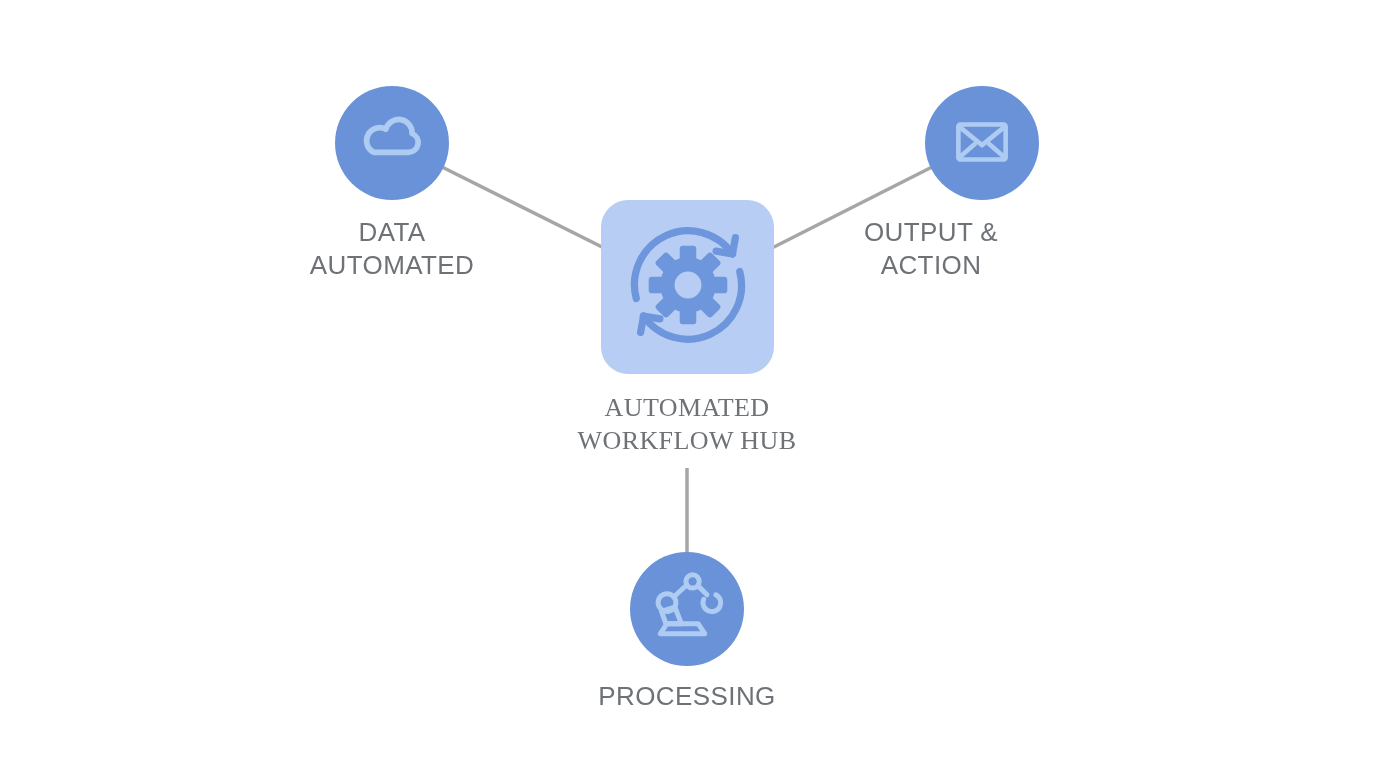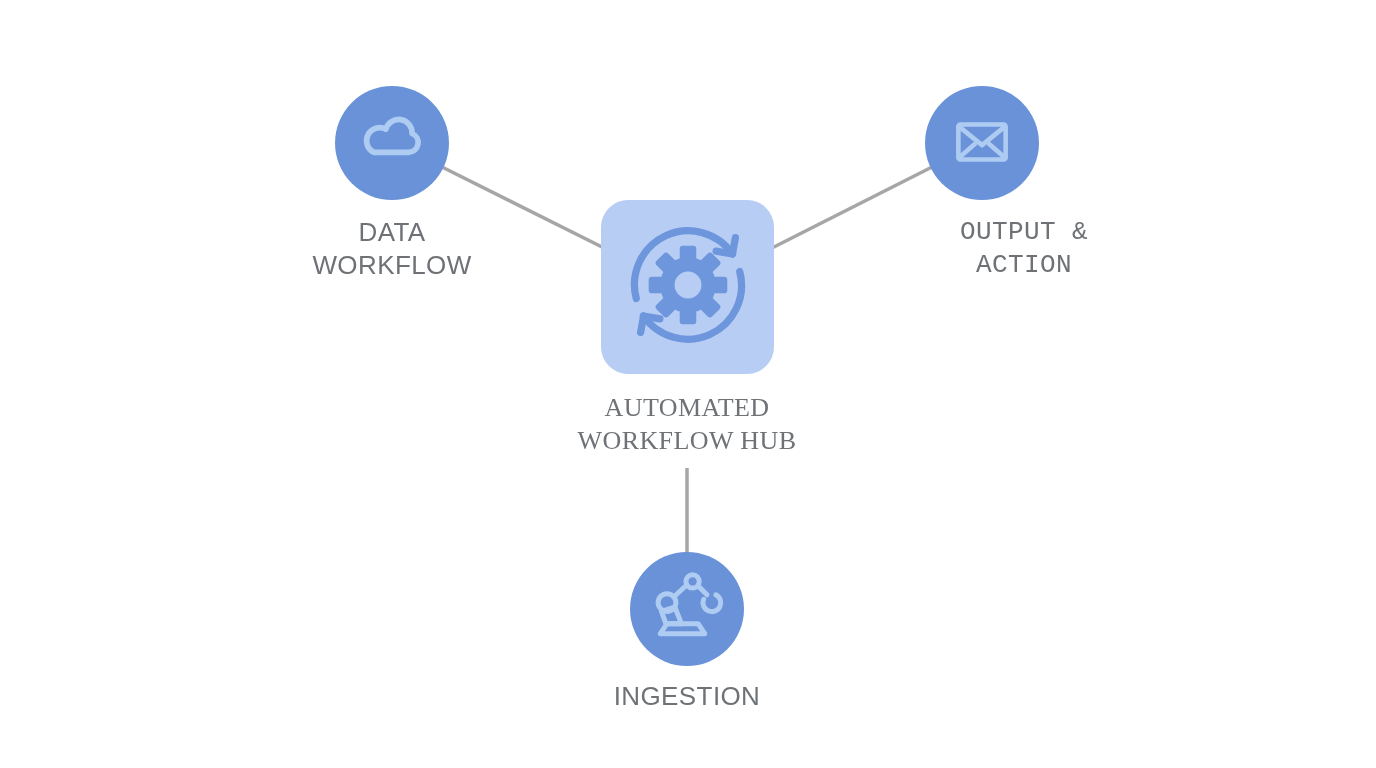--- a/index.html
+++ b/index.html
@@ -92,35 +92,35 @@
       <span>
         <svg width="74" height="74" viewBox="0 0 72 72">
           <path class="light-stroke" stroke-width="5.5" d="M 18,47 L 52,47
                A 9.5,9.5 0 0 0 55.5,28.7
                A 13,13 0 0 0 30,24.5
                A 10,10 0 0 0 18,47 Z"></path>
         </svg>
       </span>
     </div>
   </div>
-  <div class="node-label" style="left:282px; top:216px; width:220px;">DATA WORKFLOW</div>
+  <div class="node-label" style="left:282px; top:216px; width:220px;">DATA AUTOMATED</div>
 
   <div class="node" style="left:925px; top:86px;">
     <div class="circle-badge">
       <span>
         <svg width="74" height="74" viewBox="0 0 72 72">
           <rect class="light-stroke" stroke-width="4.5" x="13" y="20" width="46" height="34" rx="2"></rect>
           <path class="light-stroke" stroke-width="4.5" d="M 15,23 L 36,40 L 57,23"></path>
           <path class="light-stroke" stroke-width="4.5" d="M 15,51 L 29,39"></path>
           <path class="light-stroke" stroke-width="4.5" d="M 57,51 L 43,39"></path>
         </svg>
       </span>
     </div>
   </div>
-  <div class="node-label" style="left:949px; top:216px; width:150px;font-family:Liberation Mono, monospace;">OUTPUT &amp; ACTION</div>
+  <div class="node-label" style="left:856px; top:216px; width:150px;">OUTPUT &amp; ACTION</div>
 
   <div class="node" style="left:601px; top:200px;">
     <div class="hub-badge">
       <span>
         <svg width="120" height="120" viewBox="0 0 116 116">
 
           <g class="hub-fill">
             <g transform="translate(58,58)">
               <g>
                 <rect x="-8" y="-38" width="16" height="16" rx="3"></rect>
@@ -164,15 +164,15 @@
 
           <circle class="light-stroke" stroke-width="4.5" cx="41" cy="13" r="6"></circle>
 
           <path class="light-stroke" stroke-width="4.5" d="M 46,17 L 54,25"></path>
 
           <path class="light-stroke" stroke-width="4.5" d="M 51,29 A 8,8 0 1 0 62,25"></path>
         </svg>
       </span>
     </div>
   </div>
-  <div class="node-label" style="left:577px; top:680px; width:220px;">INGESTION</div>
+  <div class="node-label" style="left:577px; top:680px; width:220px;">PROCESSING</div>
 
 </div>
 
 </body></html>

